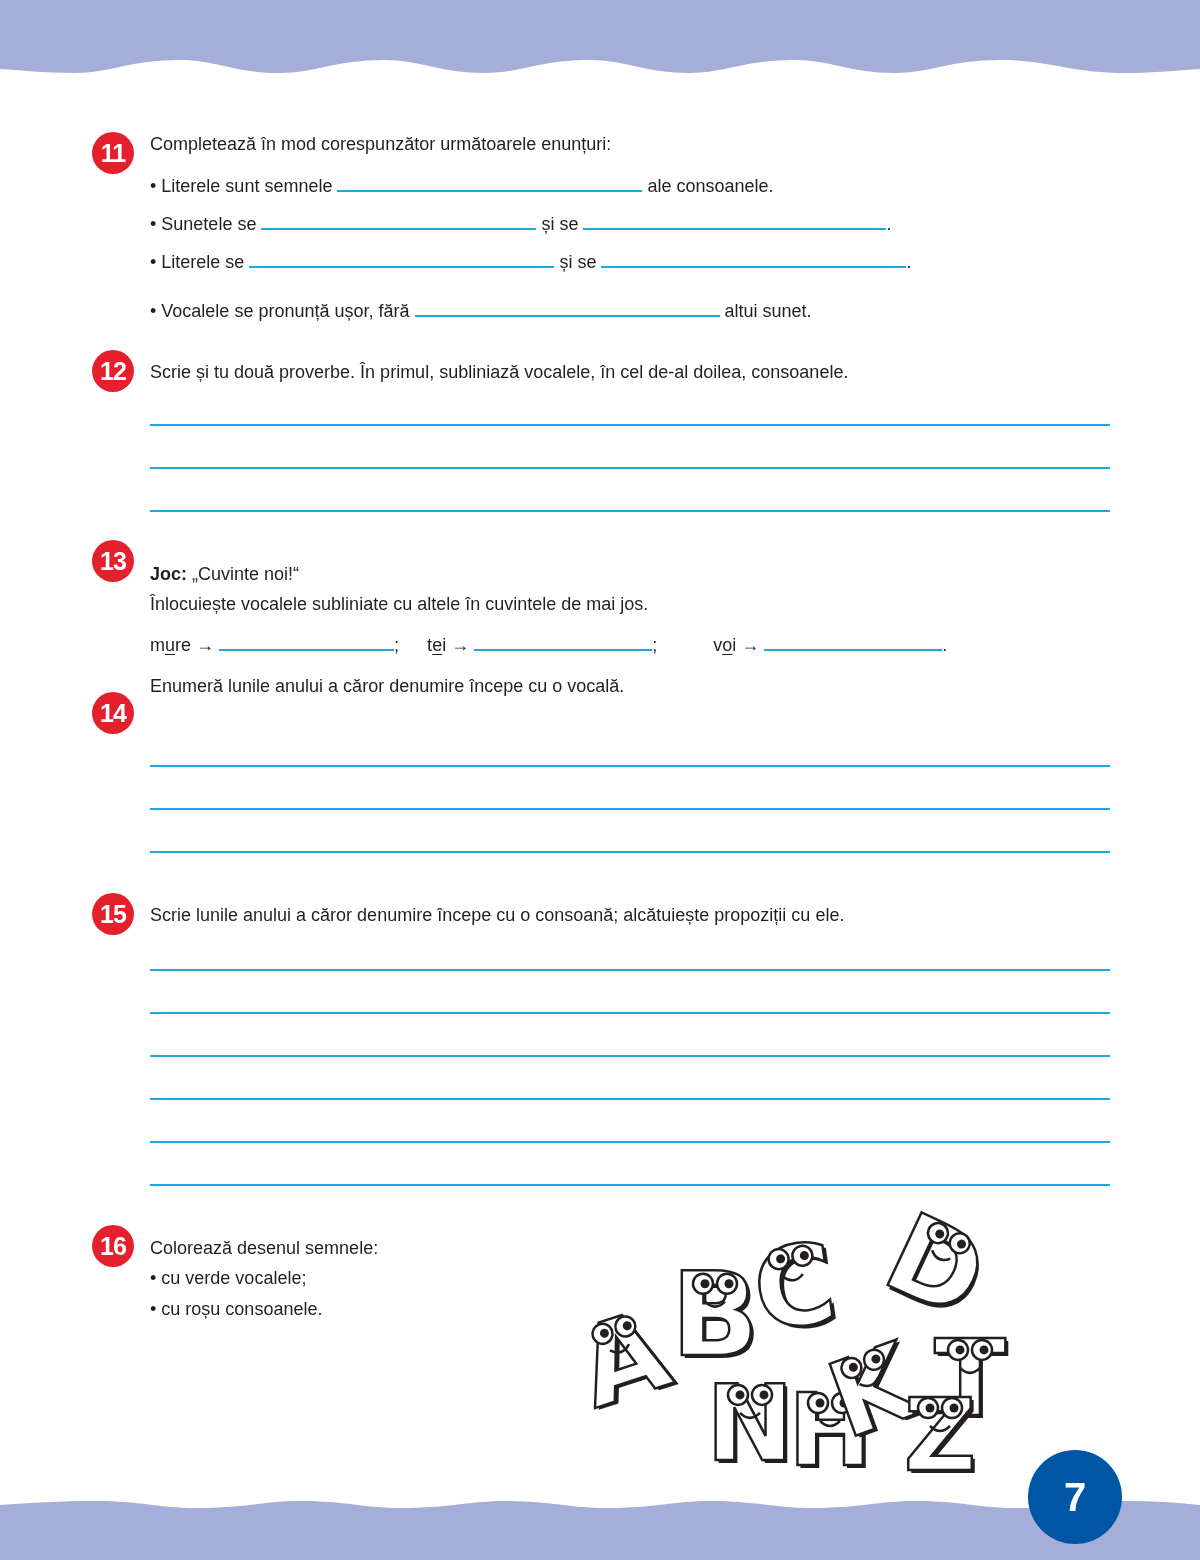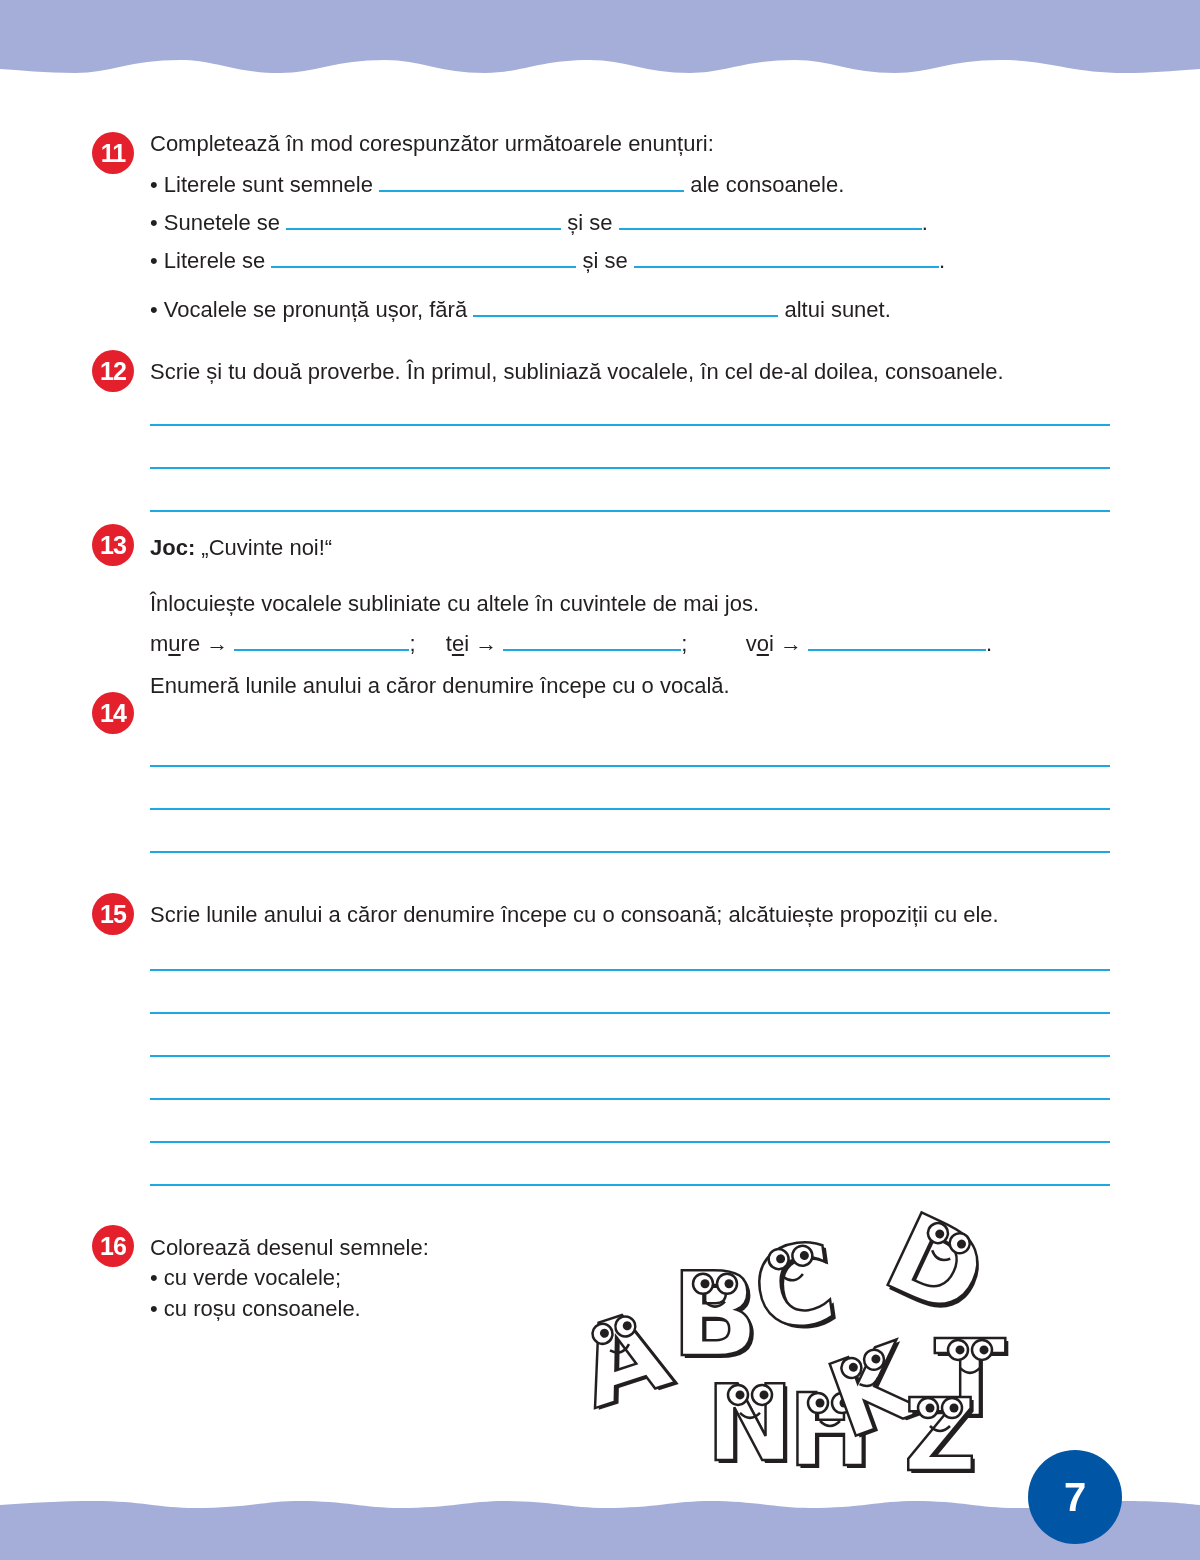--- a/index.html
+++ b/index.html
@@ -6,21 +6,21 @@
   body { width:1200px; height:1560px; position:relative; background:#ffffff; overflow:hidden;
          font-family:"Liberation Sans", "DejaVu Sans", sans-serif; color:#231f20; }
   .band { position:absolute; left:0; width:1200px; }
   .band svg { display:block; }
   #top-band { top:0; height:80px; }
   #bottom-band { top:1485px; height:75px; }
 
   .badge { position:absolute; left:92px; width:42px; height:42px; border-radius:50%;
            background:#e3202c; color:#fff; font-weight:bold; font-size:25px; line-height:42px;
            text-align:center; letter-spacing:-1px; }
-  .txt { position:absolute; left:150px; font-size:22px; line-height:26px; white-space:nowrap; }
+  .txt { position:absolute; left:150px; font-size:18px; line-height:26px; white-space:nowrap; }
   .blank { display:inline-block; border-bottom:2px solid #1ea7e1; height:20px; vertical-align:baseline; }
   .rule { position:absolute; left:150px; width:960px; height:0; border-top:2px solid #1ea7e1; }
   .u { text-decoration:underline; text-underline-offset:3px; }
   b { font-weight:bold; }
 
   #page-number { position:absolute; left:1028px; top:1450px; width:94px; height:94px; border-radius:50%;
                  background:#0055a5; color:#fff; font-weight:bold; font-size:40px; line-height:94px; text-align:center; }
   #drawing { position:absolute; left:585px; top:1195px; width:445px; height:290px; }
 </style>
 </head>
@@ -60,22 +60,22 @@
   <span class="blank" style="width:305px"></span>
   <span>altui sunet.</span>
 </div>
 
 <div class="badge" style="top:350px">12</div>
 <div class="txt" style="top:359px">Scrie și tu două proverbe. În primul, subliniază vocalele, în cel de-al doilea, consoanele.</div>
 <div class="rule" style="top:424px"></div>
 <div class="rule" style="top:467px"></div>
 <div class="rule" style="top:510px"></div>
 
-<div class="badge" style="top:524px">13</div>
-<div class="txt" style="top:535px">
+<div class="badge" style="top:540px">13</div>
+<div class="txt" style="top:561px">
   <b>Joc:</b><span> „Cuvinte noi!“</span>
 </div>
 <div class="txt" style="top:591px">Înlocuiește vocalele subliniate cu altele în cuvintele de mai jos.</div>
 <div class="txt" style="top:629px">
   <span><span>m</span><span class="u">u</span><span>re</span> <span>→</span> <span class="blank" style="width:175px"></span><span>;</span></span>
   <span style="display:inline-block;width:18px"></span>
   <span><span>t</span><span class="u">e</span><span>i</span> <span>→</span> <span class="blank" style="width:178px"></span><span>;</span></span>
   <span style="display:inline-block;width:46px"></span>
   <span><span>v</span><span class="u">o</span><span>i</span> <span>→</span> <span class="blank" style="width:178px"></span><span>.</span></span>
 </div>

